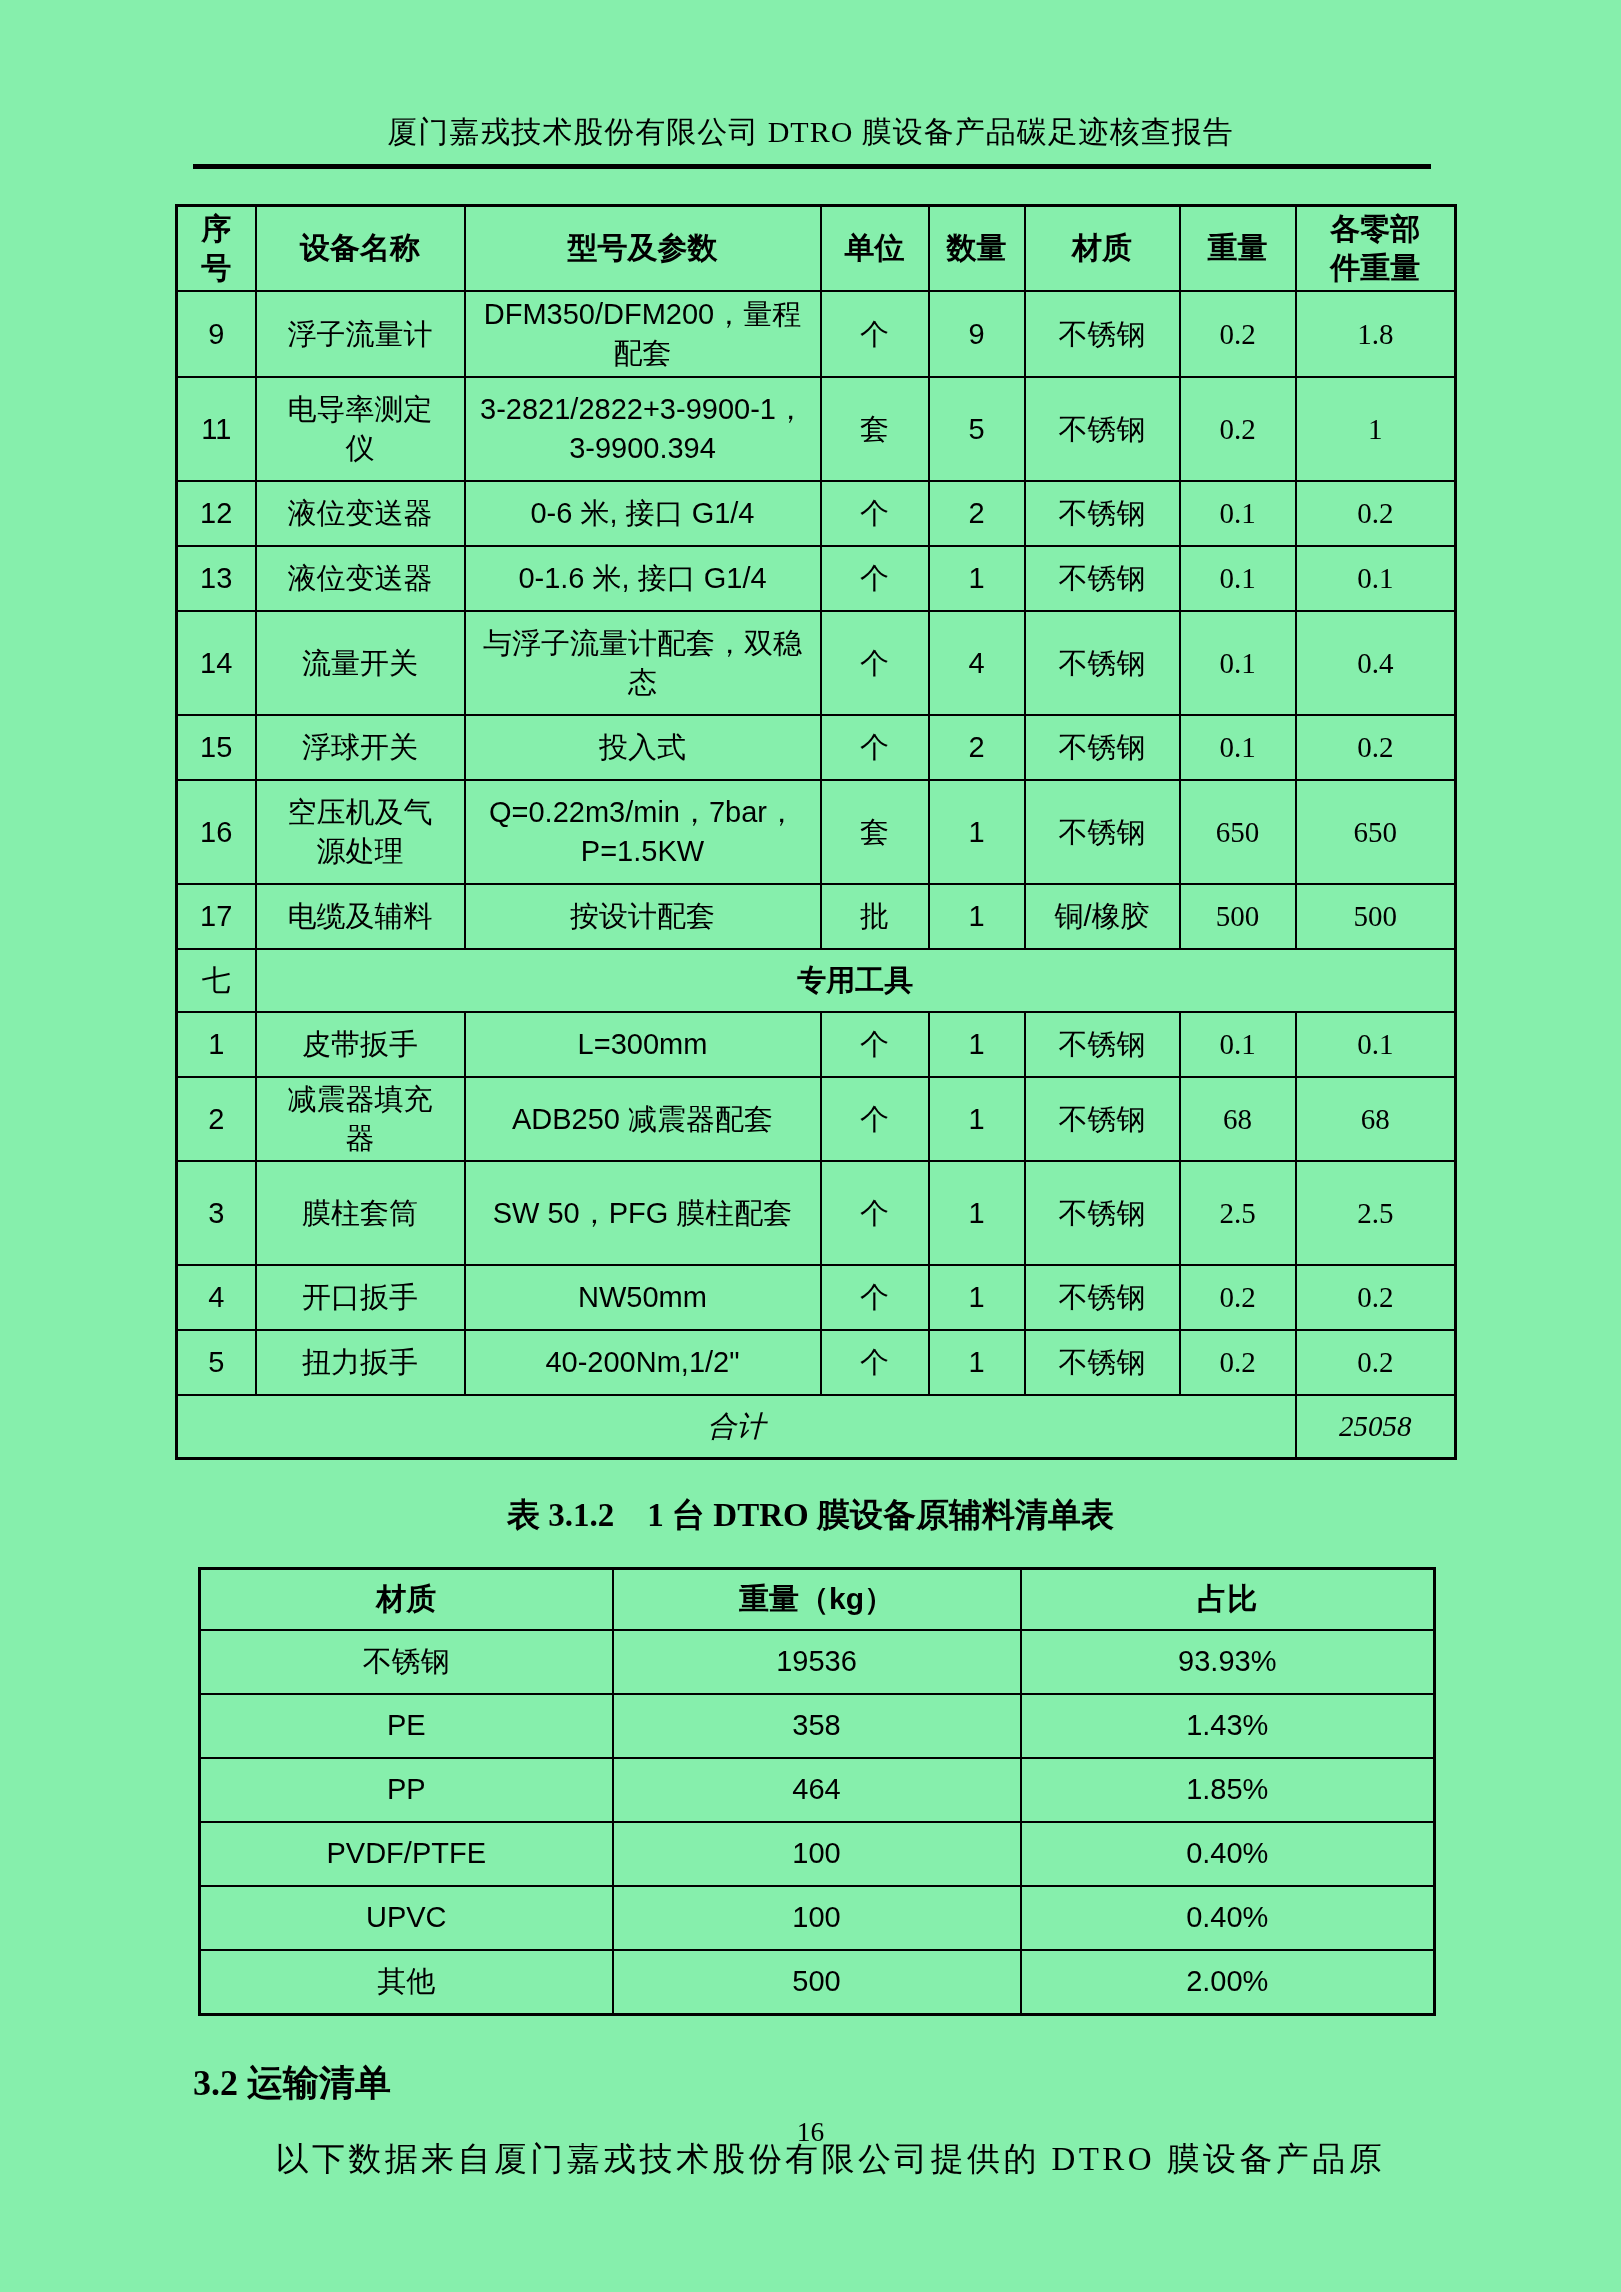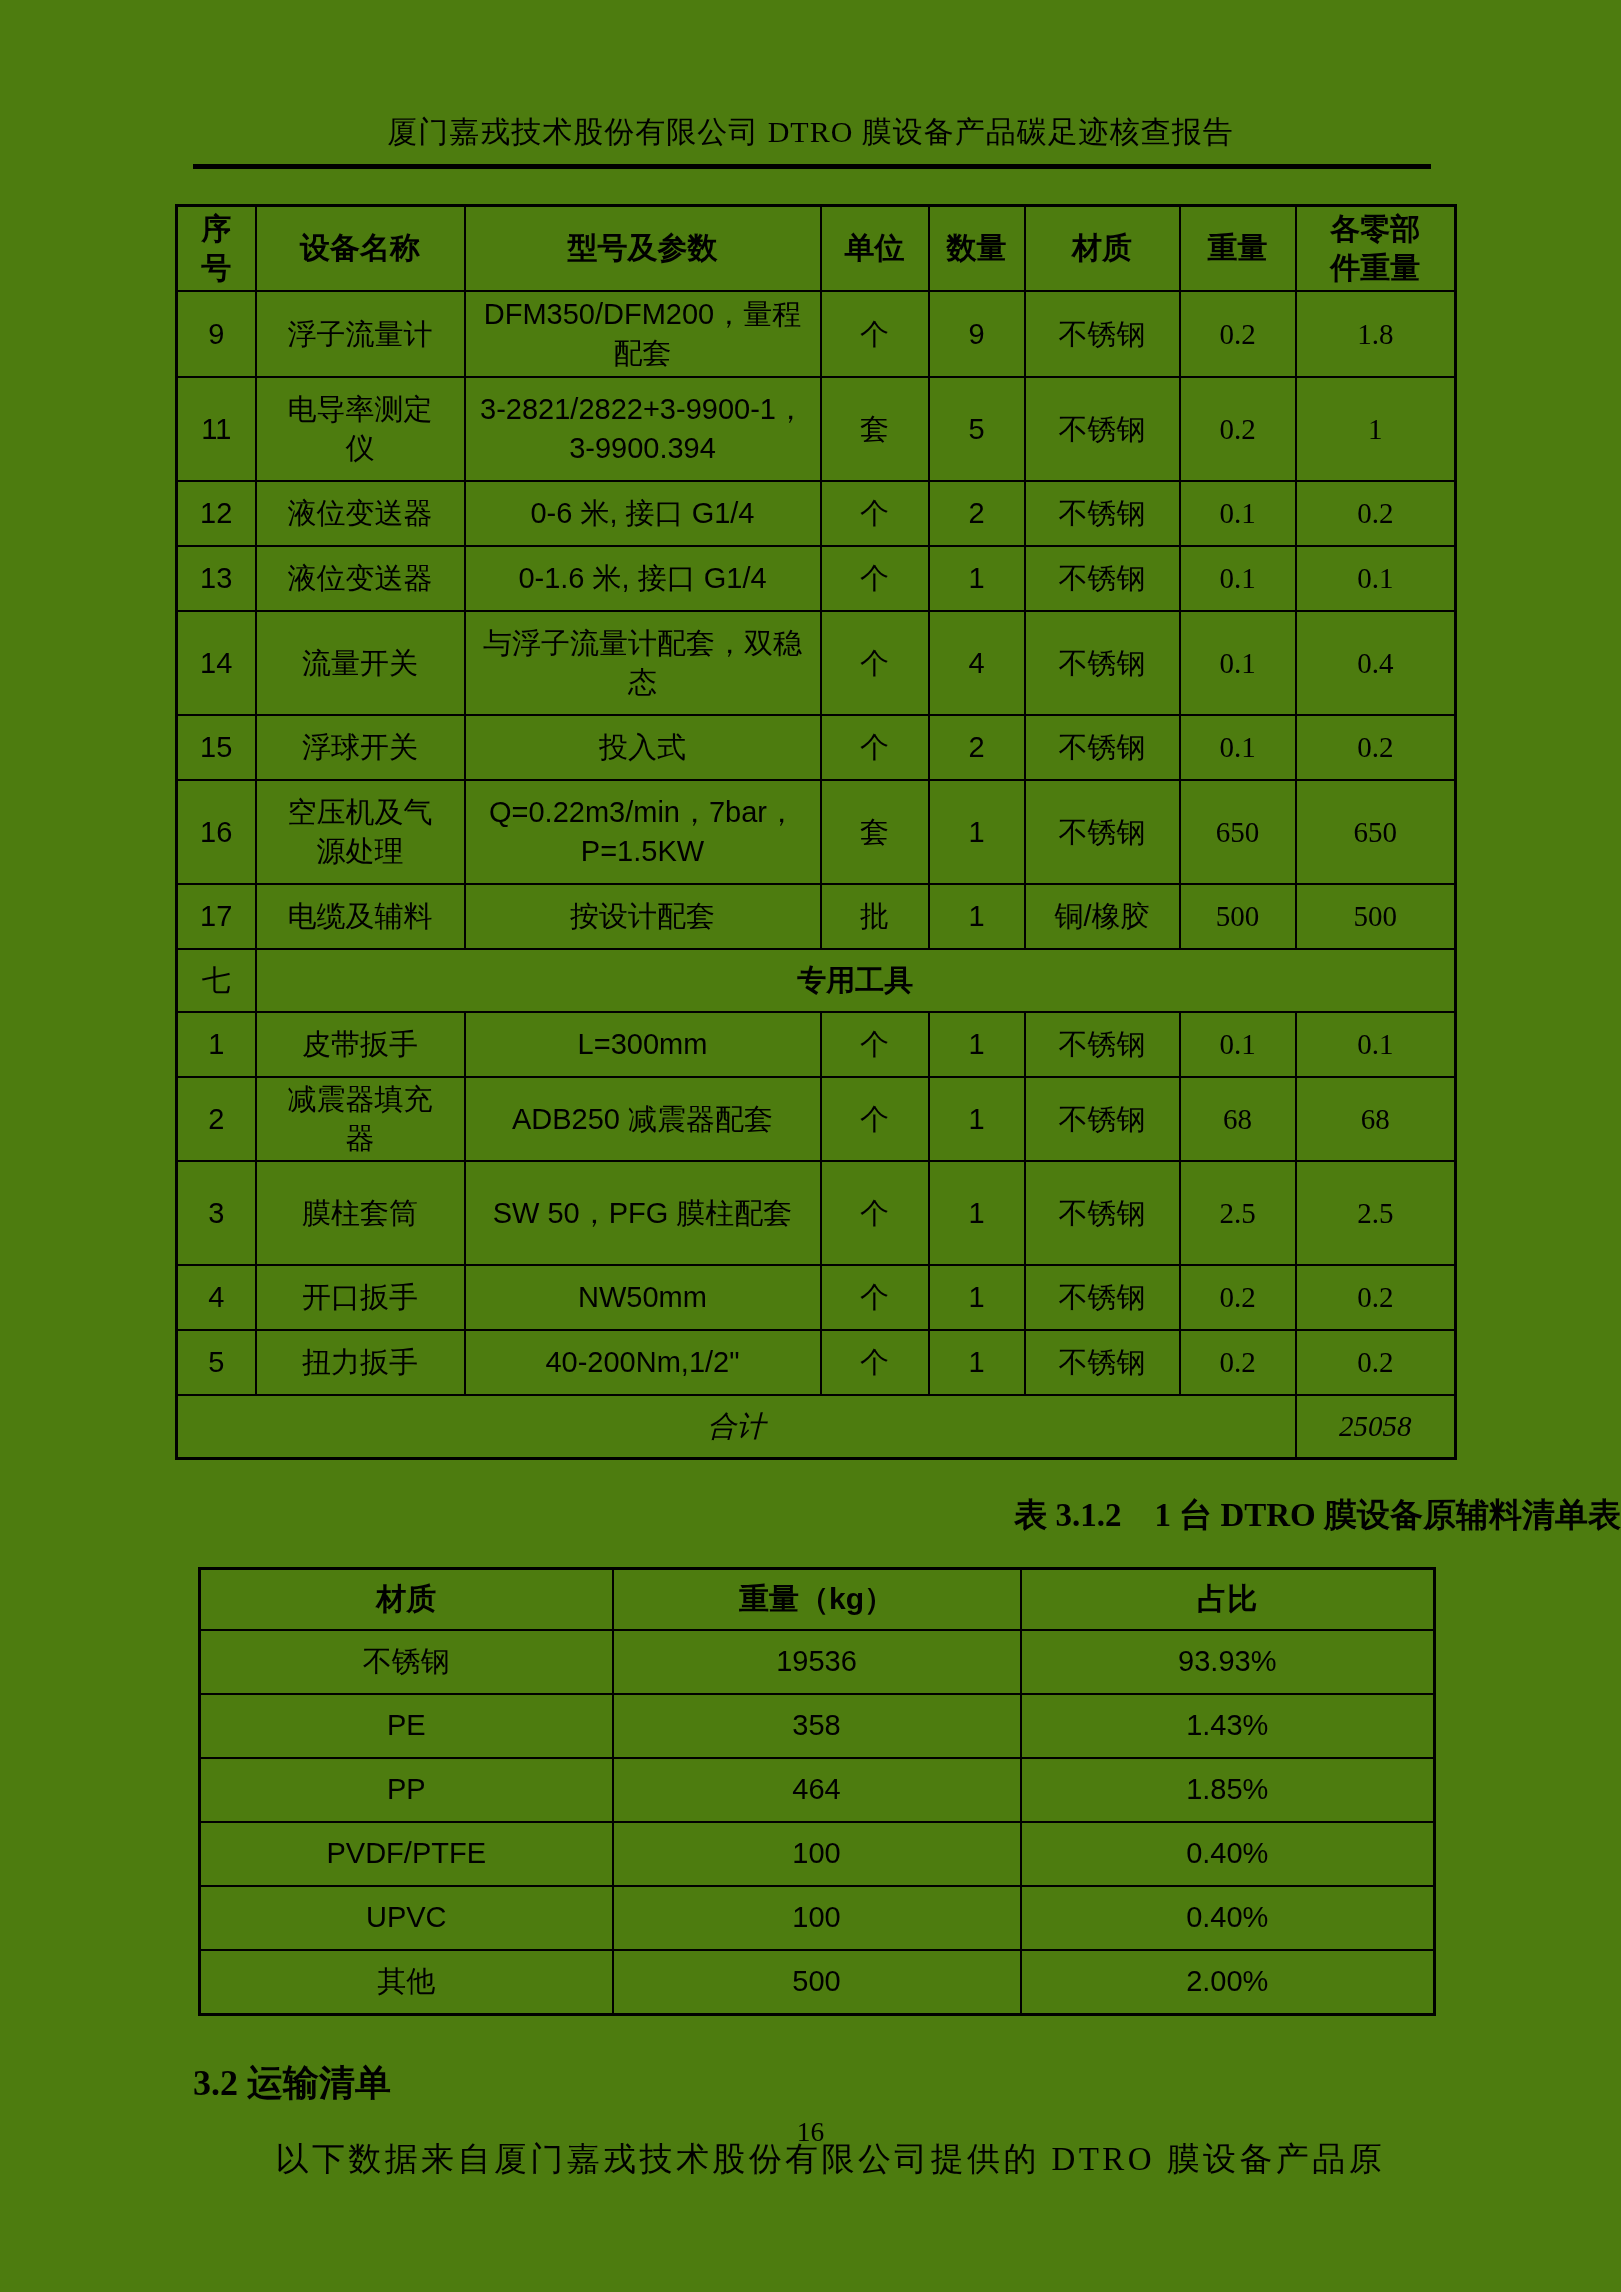--- a/index.html
+++ b/index.html
@@ -1,17 +1,17 @@
 <!DOCTYPE html>
 <html><head>
 <meta charset="utf-8">
 <style>
   html,body { margin:0; padding:0; background:#ffffff; }
   .page {
-    position:relative; width:1621px; height:2293px; background:#4d7c0f; color:#000000;
+    position:relative; width:1621px; height:2293px; background:#86efac; color:#000000;
     font-family:"Liberation Serif","DejaVu Serif",serif; overflow:hidden;
   }
   .doc-header-title { padding-top:112px; text-align:center; font-size:30px; letter-spacing:1px; }
   .doc-header-rule { width:1238px; height:4.9px; background:#000; margin:10.8px 0 0 193px; }
 
   table { border-collapse:collapse; table-layout:fixed; }
   .t1 {
     width:1278px; margin:35px 0 0 175px; border:3.9px solid #000;
     font-family:"Liberation Sans","DejaVu Sans",sans-serif;
   }
@@ -30,21 +30,21 @@
   tr.rh-hdr  { height:86px; }
   tr.rh-tall { height:104px; }
   tr.rh-xl   { height:86px; }
   tr.rh-std  { height:65px; }
   tr.rh-sm   { height:43px; }
   tr.rh-sec  { height:63px; }
   tr.rh-t2   { height:84px; }
   tr.rh-tot  { height:63px;font-style:italic; }
 
   .caption {
-    text-align:right; font-weight:bold; font-size:33px; margin-top:33px;
+    text-align:center; font-weight:bold; font-size:33px; margin-top:33px;
     font-family:"Liberation Serif","DejaVu Serif",serif;
   }
   .t2 {
     width:1234px; margin:29px 0 0 198px; border:3.9px solid #000;
     font-family:"Liberation Sans","DejaVu Sans",sans-serif;
   }
   .t2 th,.t2 td {
     border:2px solid #000; border-top-width:2.9px; border-bottom-width:2.9px;
     text-align:center; vertical-align:middle; font-size:29px;
   }

